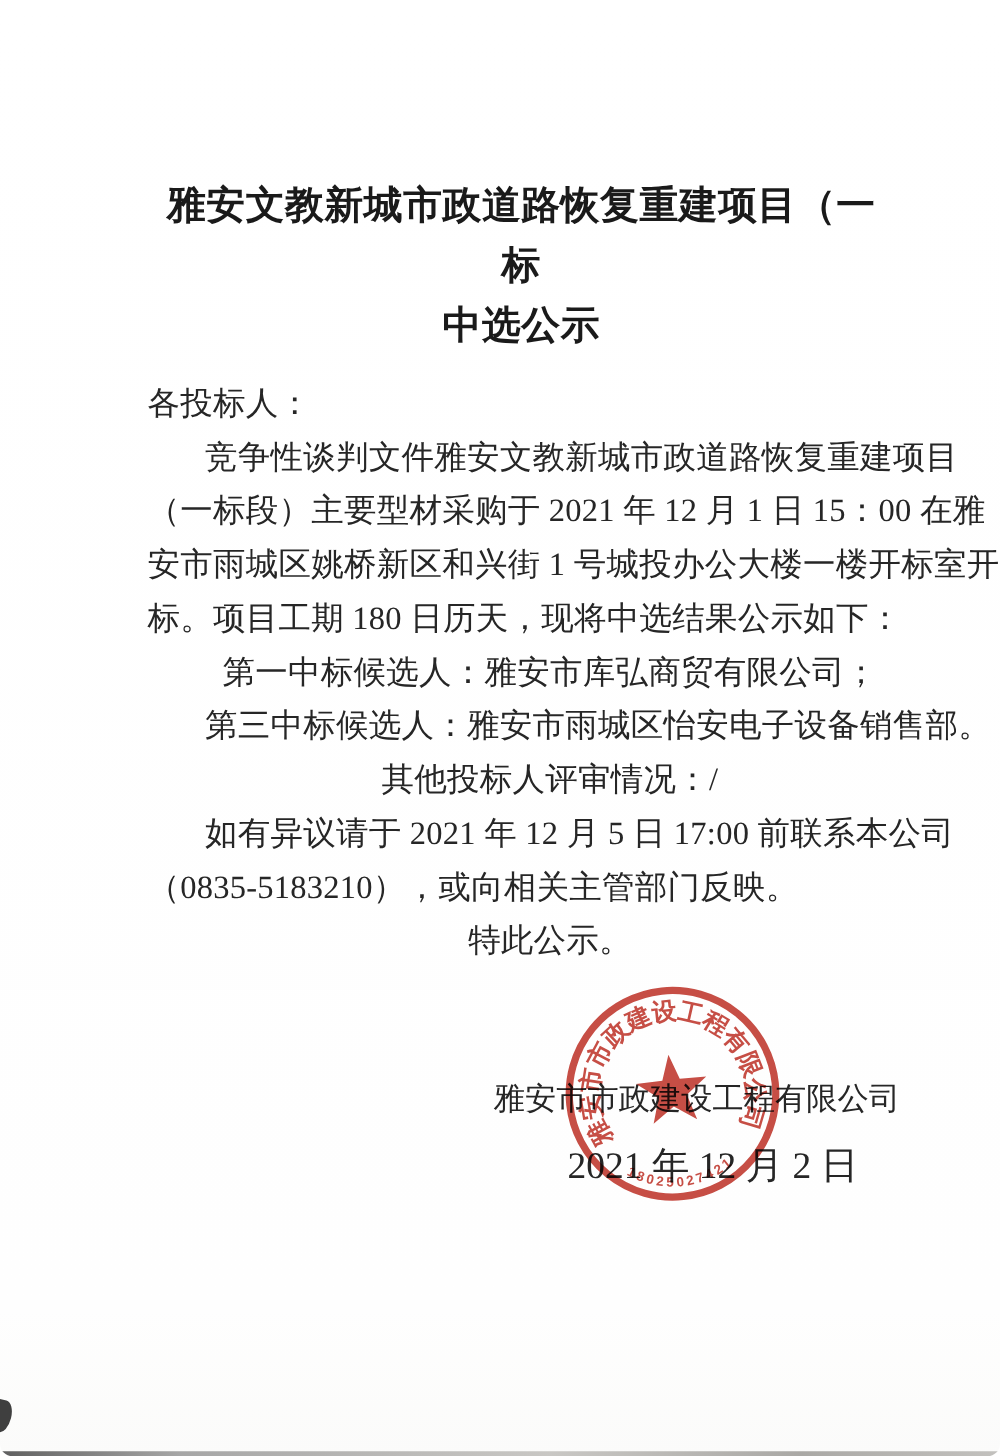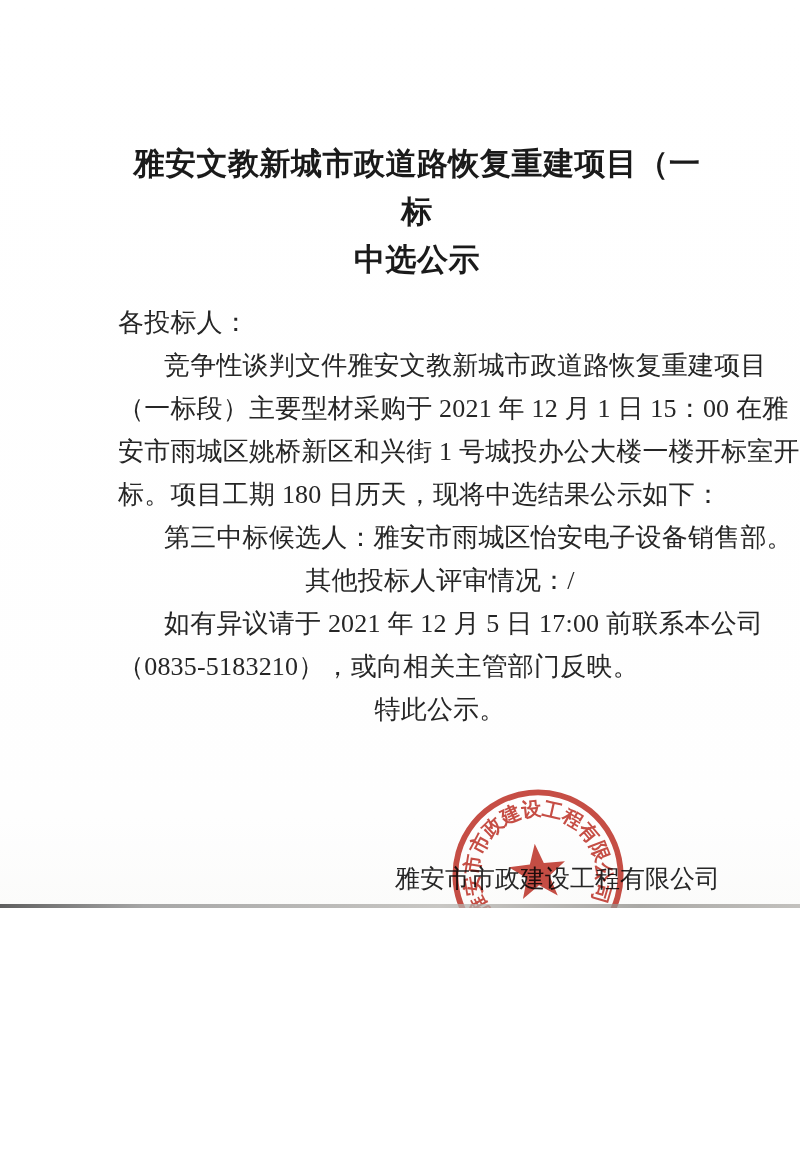--- a/index.html
+++ b/index.html
@@ -1,23 +1,24 @@
 <!DOCTYPE html>
 <html><head>
 <meta charset="utf-8">
 <style>
   html,body{margin:0;padding:0;}
   .page{
     position:relative;
-    width:800px;height:908px;
+    width:800px;height:1165px;
     background:#ffffff;
     background:linear-gradient(180deg,#ffffff 0%,#fefefe 90%,#fbfbfa 100%);
     overflow:hidden;
     font-family:"Liberation Serif", serif;
     color:#1f1f1f;
+    border-radius:10px;
   }
   .content{
     position:absolute;
     left:118px; right:84px; top:0;
   }
   .title{
     margin-top:140px;
     text-align:center;
     font-family:"Liberation Sans", sans-serif;
     font-weight:bold;
@@ -91,20 +92,21 @@
       <div class="title-line">雅安文教新城市政道路恢复重建项目（一标</div>
       <div class="title-line">中选公示</div>
     </div>
 
     <div class="body-text">
       <div class="line">各投标人：</div>
       <div class="line indent">竞争性谈判文件雅安文教新城市政道路恢复重建项目</div>
       <div class="line">（一标段）主要型材采购于 2021 年 12 月 1 日 15：00 在雅</div>
       <div class="line">安市雨城区姚桥新区和兴街 1 号城投办公大楼一楼开标室开</div>
       <div class="line">标。项目工期 180 日历天，现将中选结果公示如下：</div>
+      <div class="line indent">第一中标候选人：雅安市库弘商贸有限公司；</div>
       <div class="line indent">第三中标候选人：雅安市雨城区怡安电子设备销售部。</div>
       <div class="line indent">其他投标人评审情况：/</div>
       <div class="line indent">如有异议请于 2021 年 12 月 5 日 17:00 前联系本公司</div>
       <div class="line">（0835-5183210），或向相关主管部门反映。</div>
       <div class="line indent">特此公示。</div>
     </div>
 
   </div>
 
   <div class="sig-company">雅安市市政建设工程有限公司</div>

